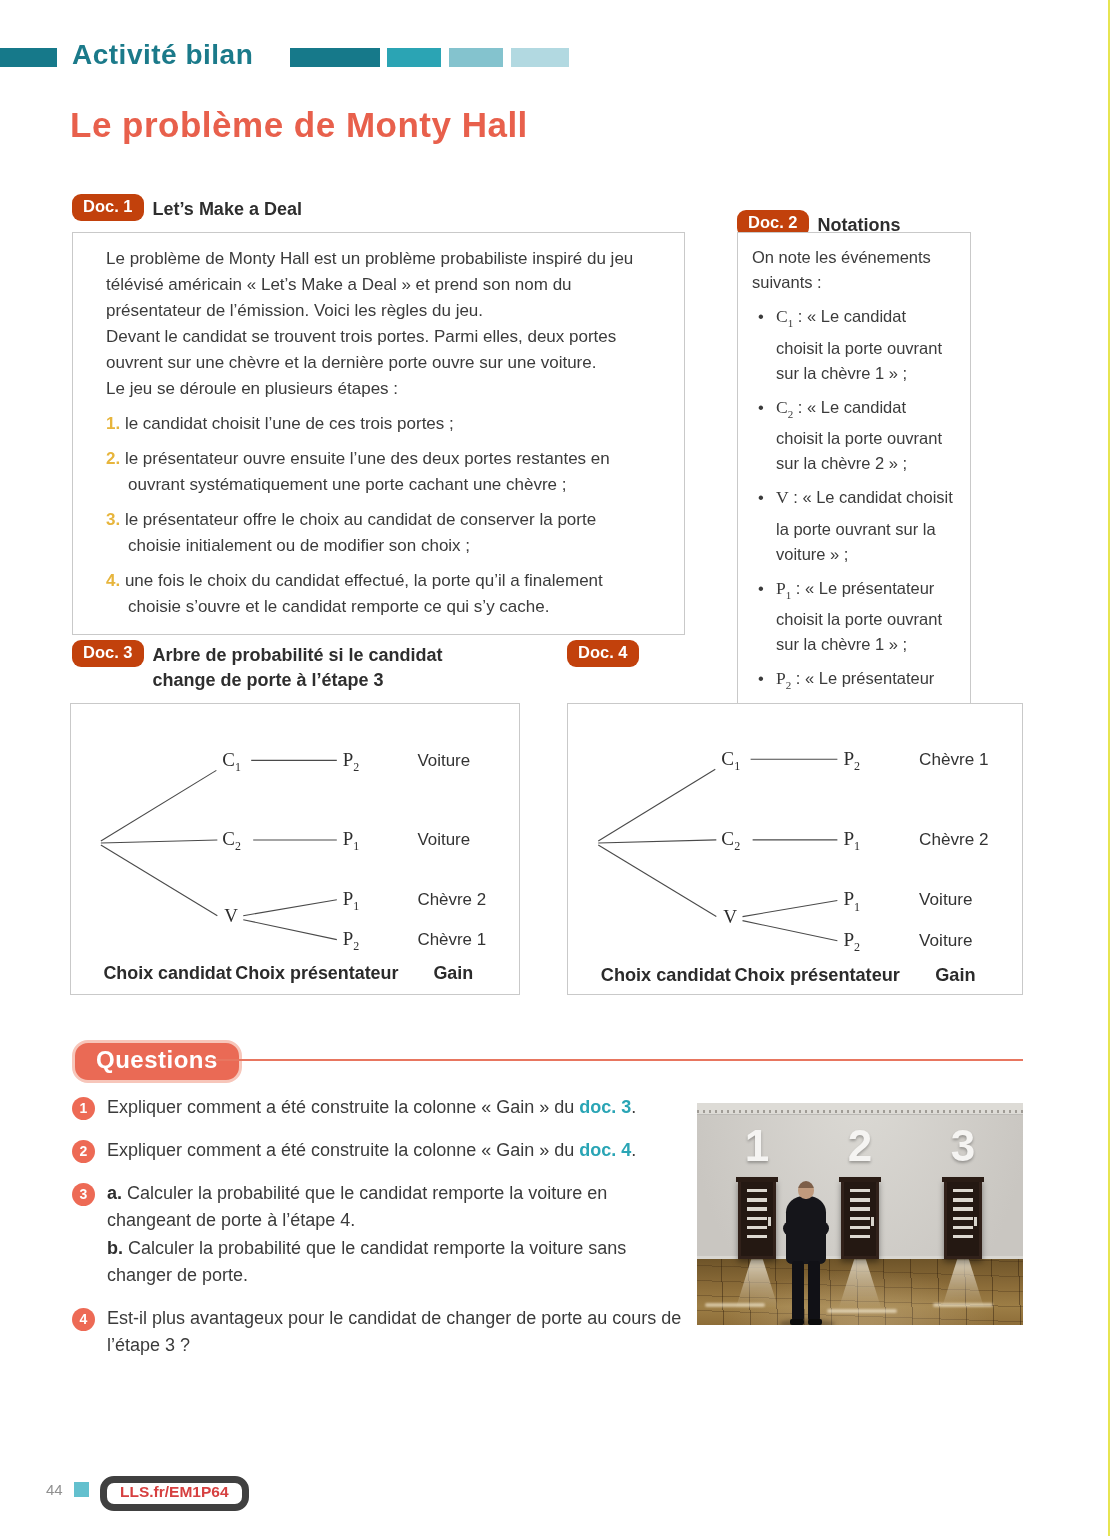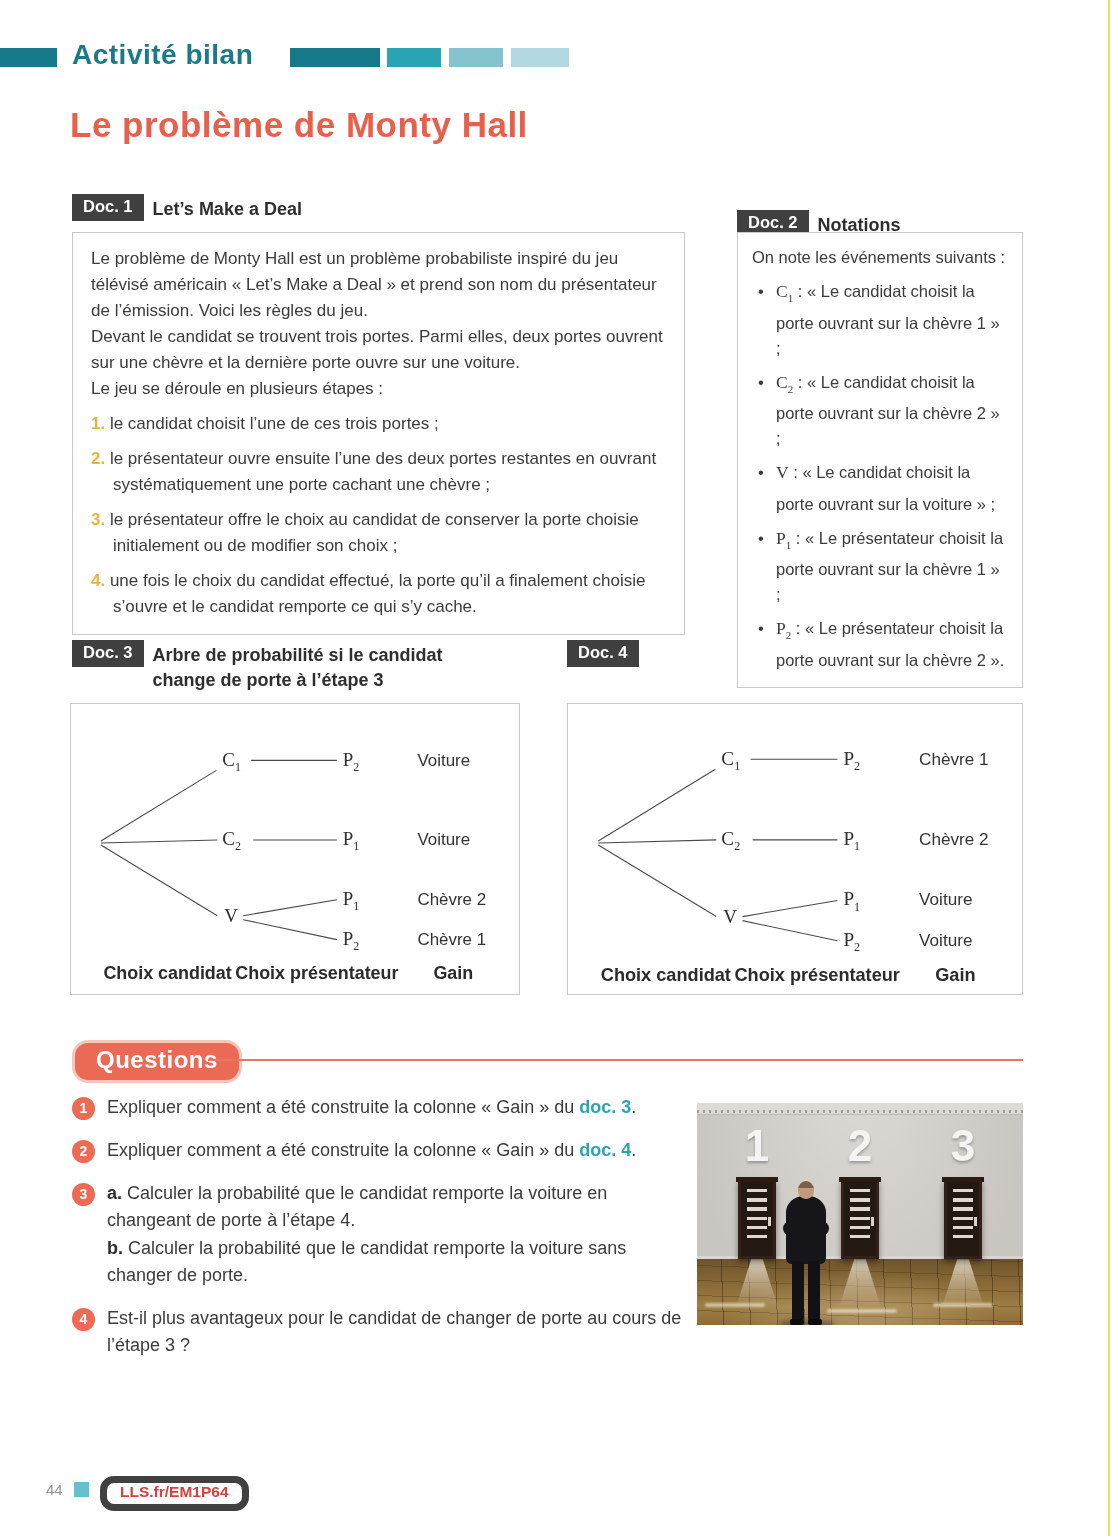--- a/index.html
+++ b/index.html
@@ -15,36 +15,36 @@
   .hdr-bar.b3    { left:449px; width:54px; background:#84c3ce; }
   .hdr-bar.b4    { left:511px; width:58px; background:#b2d9e1; }
   .hdr-title { position:absolute; left:72px; top:39px; font-size:28px; font-weight:600;
                color:#1b7a8a; letter-spacing:0.5px; }
 
   .main-title { position:absolute; left:70px; top:105px; font-size:35px; font-weight:600;
                 color:#e8604c; letter-spacing:0.5px; }
 
   
   .doc-head { position:absolute; display:flex; align-items:flex-start; }
-  .doc-badge { display:inline-block; background:#404040; color:#fff; font-weight:700;
-               font-size:16.5px; padding:3px 11px 5px; border-radius:0; flex-shrink:0; }
+  .doc-badge { display:inline-block; background:#c2410c; color:#fff; font-weight:700;
+               font-size:16.5px; padding:3px 11px 5px; border-radius:9px; flex-shrink:0; }
   .doc-title { font-weight:700; font-size:18px; color:#2e2e2e; margin-left:9px;
                padding-top:3px; line-height:1.4; }
 
   .doc-box { position:absolute; border:1px solid #c9c9c9; background:#fff; }
 
   
-  .doc1-box { left:72px; top:232px; width:613px; padding:13px 18px 14px; }
+  .doc1-box { left:72px; top:232px; width:613px; padding:13px 33px 14px; }
   .doc1-box p { font-size:17px; line-height:26px; color:#3b3b3b; }
   .step { font-size:17px; line-height:26px; color:#3b3b3b; margin-top:9px;
           padding-left:22px; text-indent:-22px; }
   .step-num { color:#e7b53c; font-weight:700; }
 
   
-  .doc2-box { left:737px; top:232px; width:286px; padding:12px 14px 14px; }
+  .doc2-box { left:737px; top:232px; width:234px; padding:12px 14px 14px; }
   .doc2-box .intro { font-size:16.5px; line-height:25px; color:#3b3b3b; }
   .n-item { position:relative; margin-top:9px; padding-left:24px;
             font-size:16.5px; line-height:25px; color:#3b3b3b; }
   .n-dot { position:absolute; left:6px; top:0; color:#3b3b3b; }
   .sym { font-family:"Liberation Serif","DejaVu Serif",serif; font-size:17.5px; }
   .sym sub { font-size:11px; }
 
   
   .doc3-head { left:72px; top:640px; width:460px; }
   .doc4-head { left:567px; top:640px; width:470px; }

